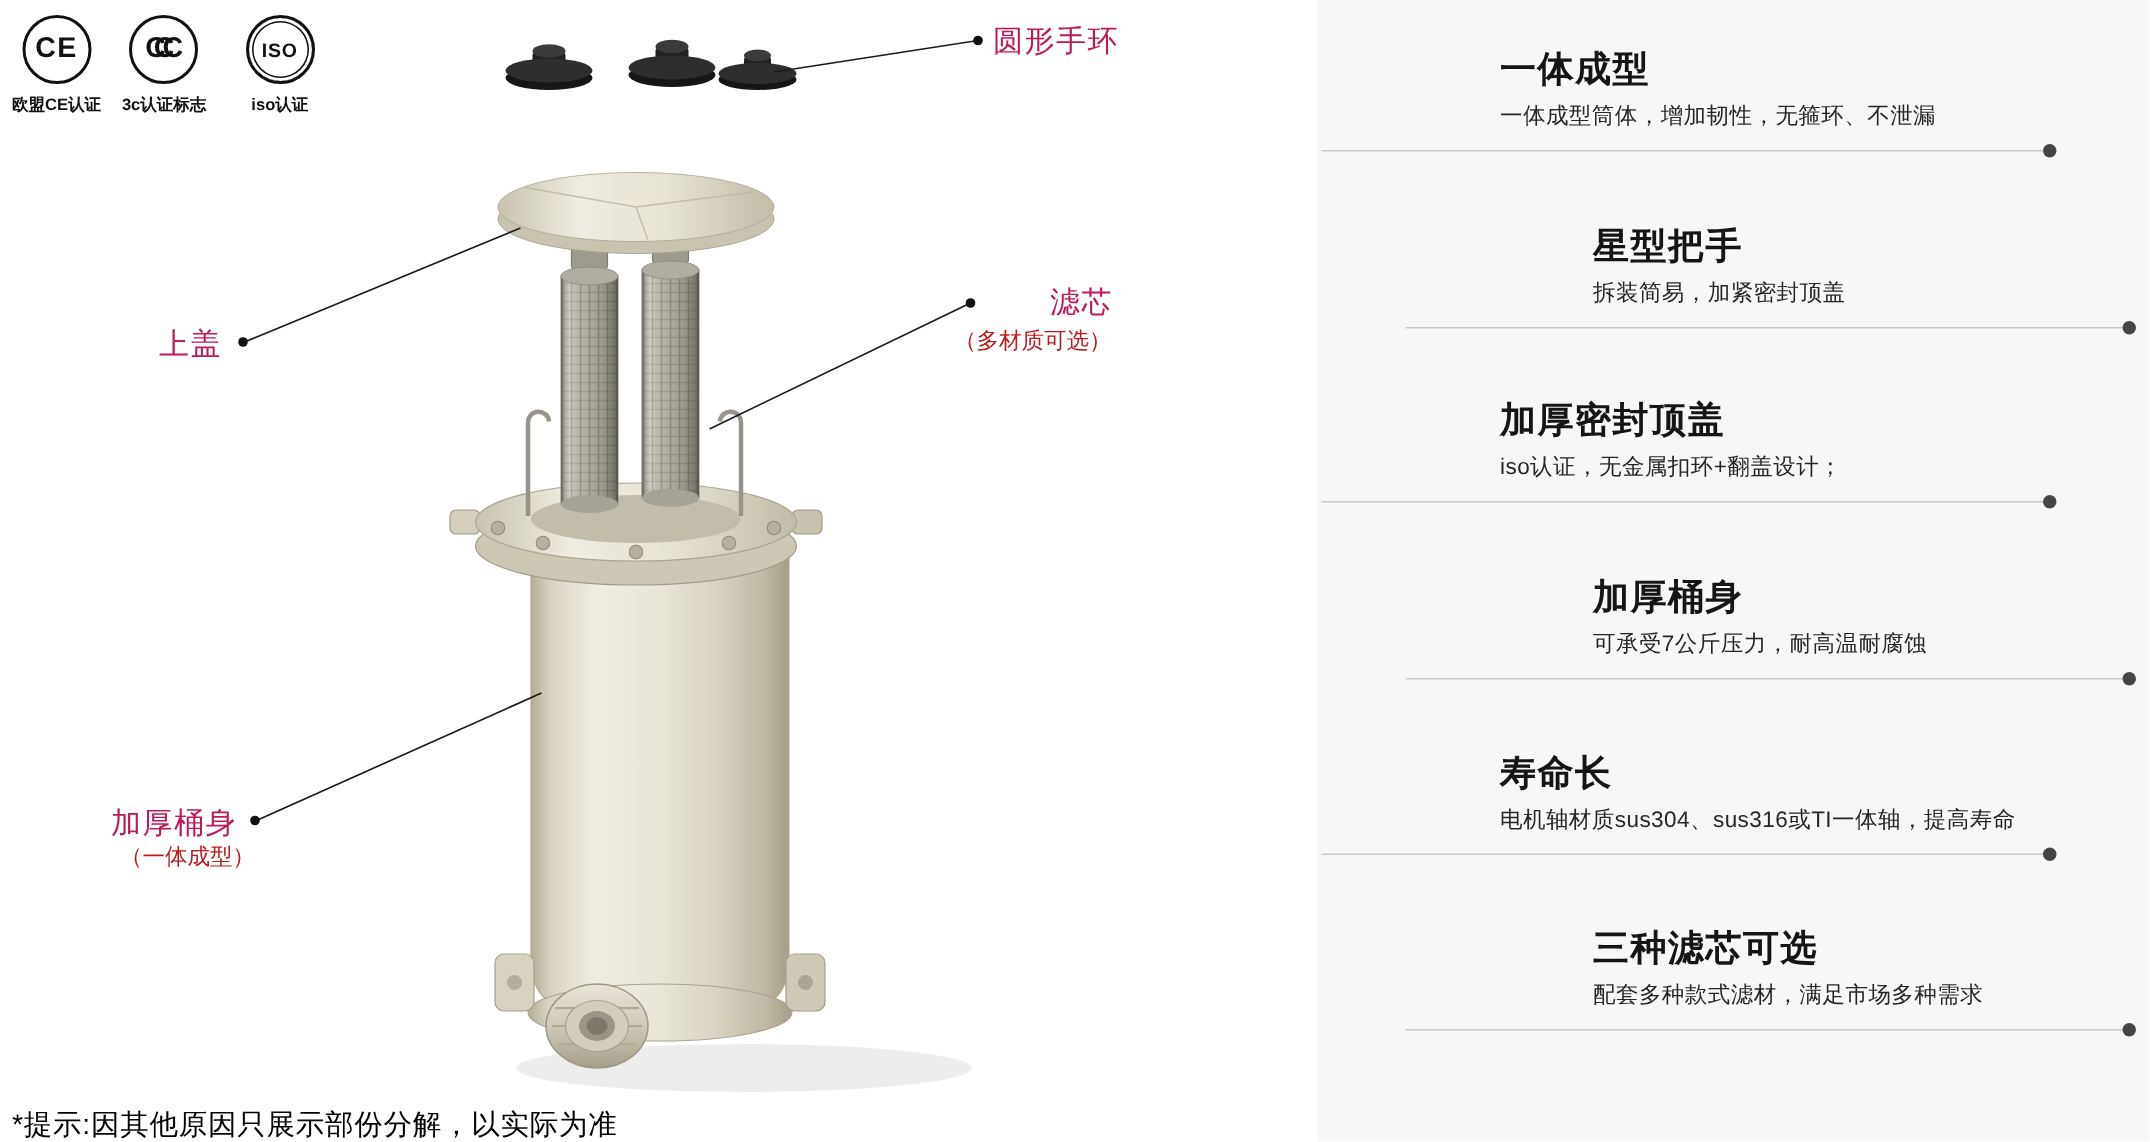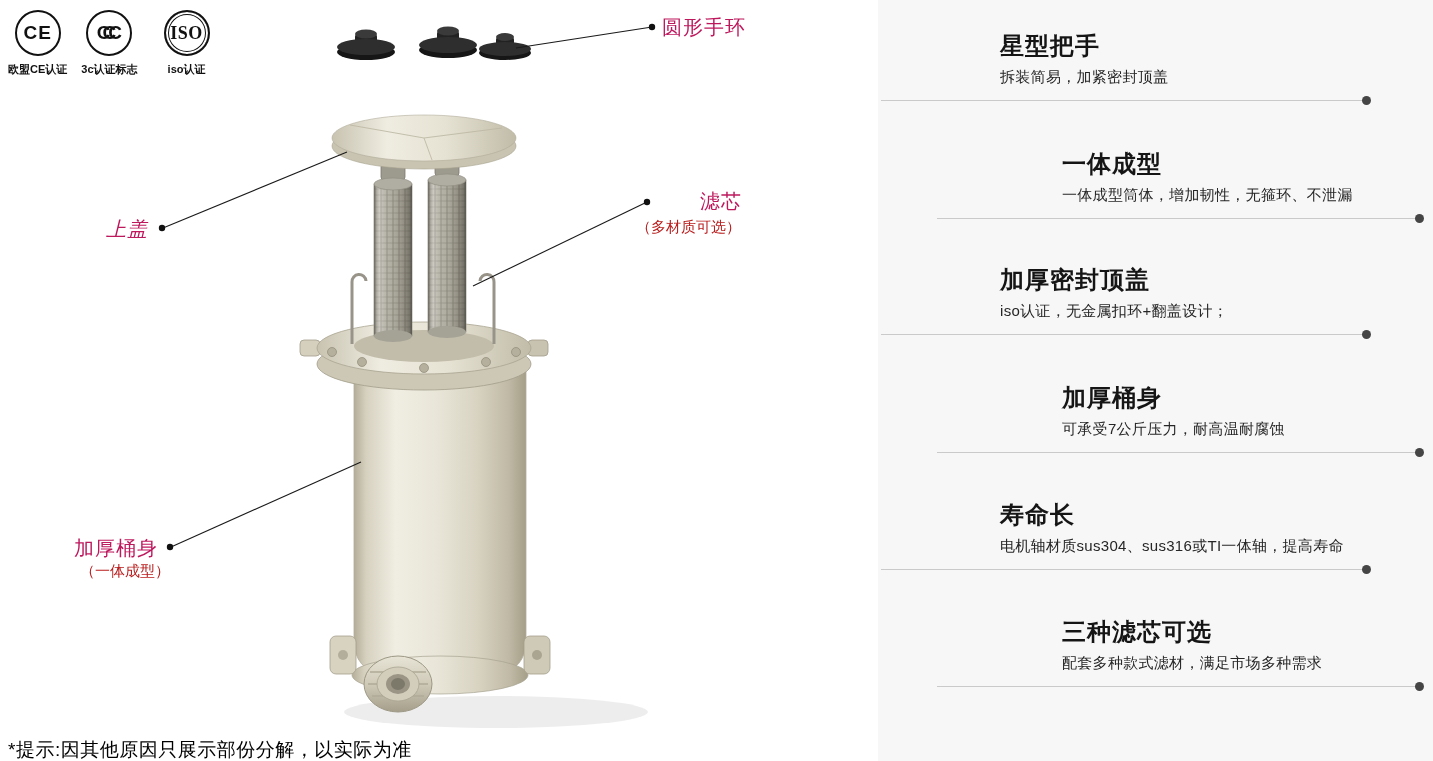--- a/index.html
+++ b/index.html
@@ -25,31 +25,31 @@
   .badge + .badge { margin-left:14px; }
   .badge:nth-child(3) { margin-left:26px; }
   .b-circle {
     width:46px; height:46px;
     border:2.5px solid #111; border-radius:50%;
     display:flex; align-items:center; justify-content:center;
     font-weight:700; background:#fff; margin:0 auto;
   }
   .b-ce   { font-size:19px; letter-spacing:1px; }
   .b-ccc  { font-size:19px; letter-spacing:-8px; padding-right:8px; }
-  .b-iso  { font-size:18px; letter-spacing:.5px; box-shadow: inset 0 0 0 2px #fff, inset 0 0 0 3px #111; font-family: Liberation Serif, serif; }
+  .b-iso  { font-size:13px; letter-spacing:.5px; box-shadow: inset 0 0 0 2px #fff, inset 0 0 0 3px #111; }
   .b-label { font-size:11px; font-weight:700; margin-top:6px; white-space:nowrap; color:#111; }
 
   
   .product-svg { position:absolute; left:0; top:0; pointer-events:none; }
 
   
   .callout { position:absolute; font-size:20px; color:#be185d; white-space:nowrap; letter-spacing:1px; }
   .callout-sub { position:absolute; font-size:15px; color:#b91c1c; white-space:nowrap; }
   .lbl-handle { left:662px; top:14px; }
-  .lbl-lid    { left:106px; top:216px;font-style:italic; }
+  .lbl-lid    { left:106px; top:216px; }
   .lbl-filter { left:676px; top:188px;margin-left:24px; }
   .lbl-filter-sub { left:636px; top:218px; }
   .lbl-body   { left:74px;  top:535px; }
   .lbl-body-sub { left:80px; top:562px; }
 
   .note {
     position:absolute; left:8px; top:737px;
     font-size:19px; font-weight:500; color:#000; letter-spacing:.5px;
     white-space:nowrap;
   }
@@ -240,36 +240,36 @@
   <div class="callout lbl-filter">滤芯</div>
   <div class="callout-sub lbl-filter-sub">（多材质可选）</div>
   <div class="callout lbl-body">加厚桶身</div>
   <div class="callout-sub lbl-body-sub">（一体成型）</div>
 
   <div class="note">*提示:因其他原因只展示部份分解，以实际为准</div>
 
   <div class="right-panel">
 
     <div class="feature">
+      <div class="f-title">一体成型</div>
+      <div class="f-desc">一体成型筒体，增加韧性，无箍环、不泄漏</div>
+      <div class="rule">
+          <span class="dot"></span>
+        </div>
+    </div>
+
+    <div class="feature">
       <div class="f-title">星型把手</div>
       <div class="f-desc">拆装简易，加紧密封顶盖</div>
       <div class="rule">
           <span class="dot"></span>
         </div>
     </div>
 
     <div class="feature">
-      <div class="f-title">一体成型</div>
-      <div class="f-desc">一体成型筒体，增加韧性，无箍环、不泄漏</div>
-      <div class="rule">
-          <span class="dot"></span>
-        </div>
-    </div>
-
-    <div class="feature">
       <div class="f-title">加厚密封顶盖</div>
       <div class="f-desc">iso认证，无金属扣环+翻盖设计；</div>
       <div class="rule">
           <span class="dot"></span>
         </div>
     </div>
 
     <div class="feature">
       <div class="f-title">加厚桶身</div>
       <div class="f-desc">可承受7公斤压力，耐高温耐腐蚀</div>

